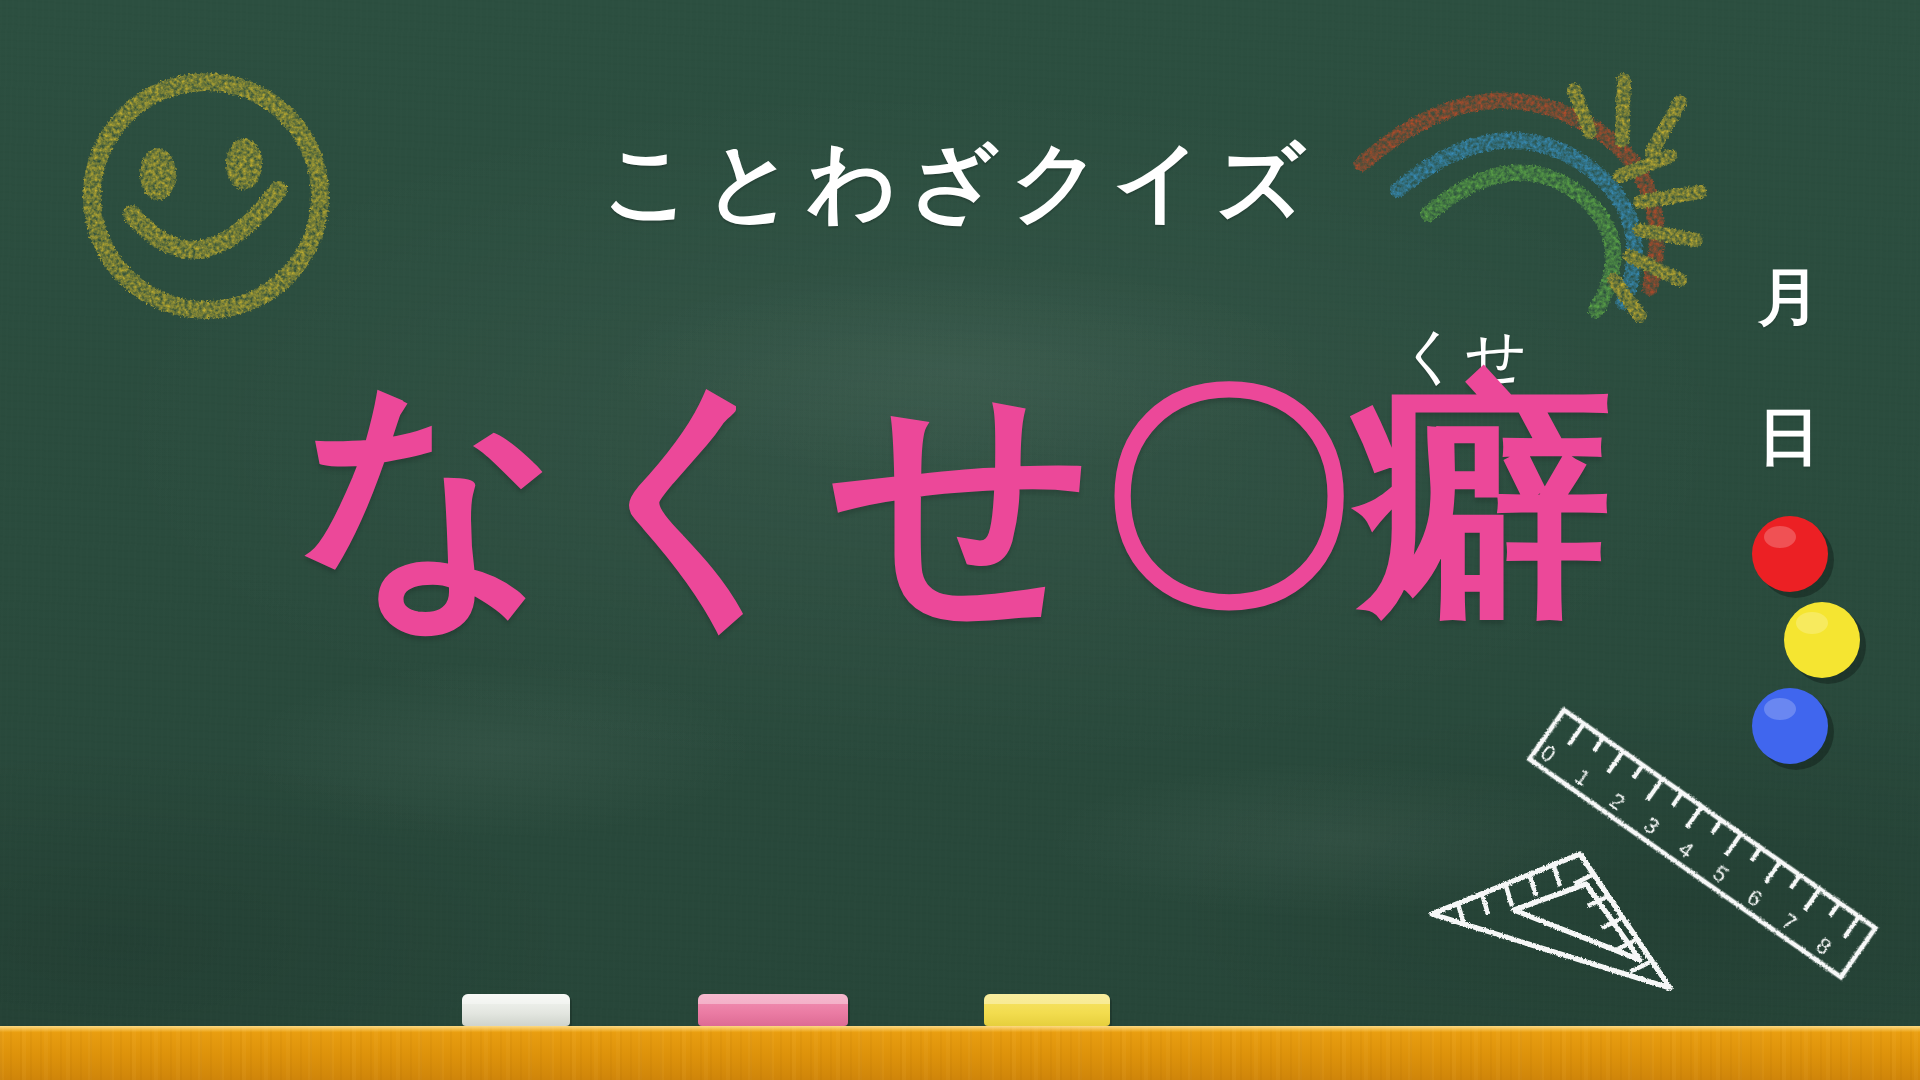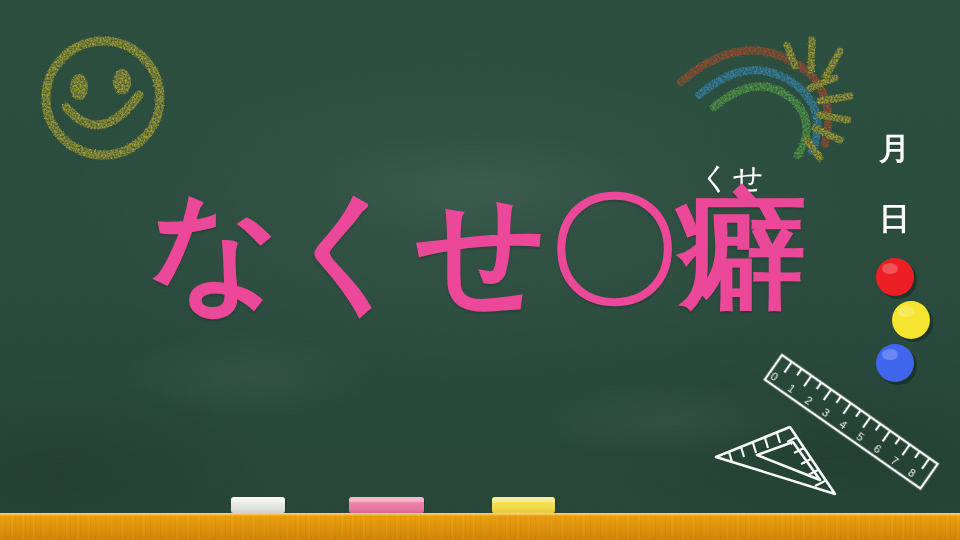--- a/index.html
+++ b/index.html
@@ -247,20 +247,21 @@
         <line x1="777" y1="433" x2="780" y2="443"></line>
         <line x1="797" y1="437" x2="787" y2="442"></line>
         <line x1="804" y1="448" x2="794" y2="453"></line>
         <line x1="811" y1="459" x2="801" y2="464"></line>
         <line x1="818" y1="470" x2="808" y2="475"></line>
         <line x1="825" y1="481" x2="815" y2="486"></line>
       </g>
     </g>
   </svg>
 
+  <div class="quiz-title">ことわざクイズ</div>
 
   <div class="furigana">くせ</div>
 
   <div class="main-answer">なくせ〇癖</div>
 
   <div class="date-label date-month">月</div>
   <div class="date-label date-day">日</div>
 
   <div class="magnet" style="left:876px; top:258px; background:#ec2024;"></div>
   <div class="magnet" style="left:892px; top:301px; background:#f5e531;"></div>

